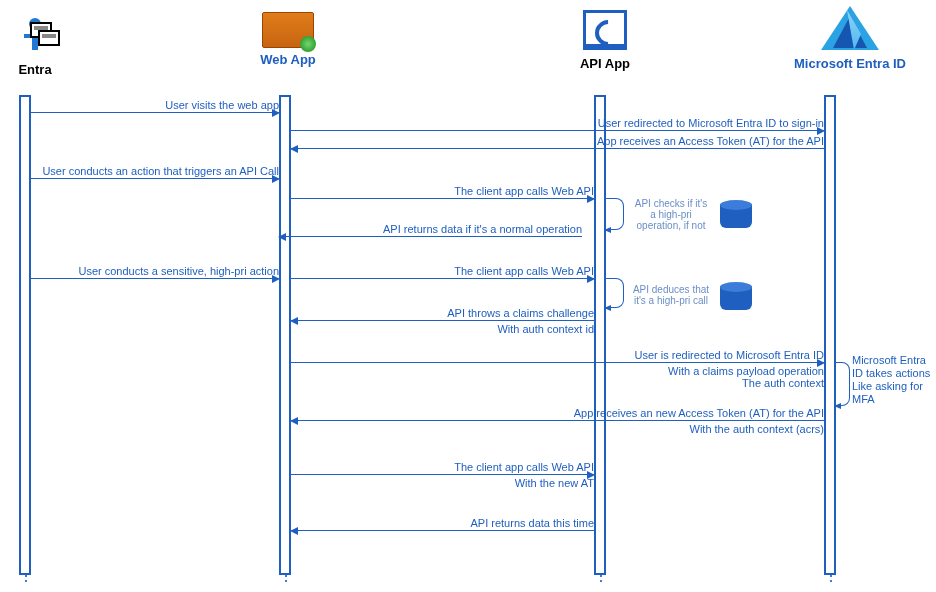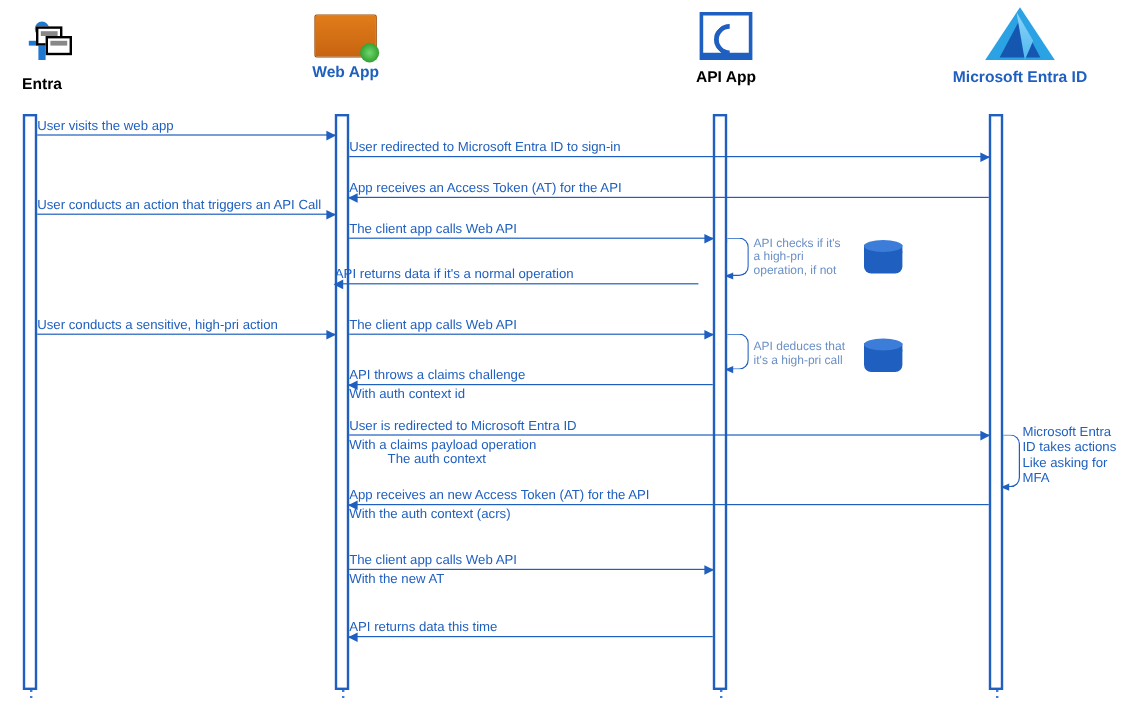--- a/index.html
+++ b/index.html
@@ -13,26 +13,26 @@
 
 
 .lifeline { position: absolute; width: 2px; background: repeating-linear-gradient(#3b7dd8 0 2px, transparent 2px 5px); top: 95px; bottom: 10px; }
 .activation { position: absolute; width: 12px; background: #fff; border: 2px solid #1f5fbf; }
 
 
 .msg { position: absolute; height: 0; border-top: 1.5px solid #1f5fbf; }
 .msg .head { position: absolute; width: 0; height: 0; border-top: 4px solid transparent; border-bottom: 4px solid transparent; top: -4.5px; }
 .msg .head.r { right: -1px; border-left: 8px solid #1f5fbf; }
 .msg .head.l { left: -1px; border-right: 8px solid #1f5fbf; }
-.msg .txt { position: absolute; left: 0; right: 0; bottom: 2px; text-align: left; line-height: 12px; white-space: nowrap; }
+.msg .txt { position: absolute; left: 0; right: 0; bottom: 2px; text-align: right; line-height: 12px; white-space: nowrap; }
 .msg .txt2 { bottom: -14px; }
 .msg .txt3 { bottom: -26px; margin-left: 32px; }
 
 
-.note { position: absolute; font-size: 10px; color: #6a8fc6; line-height: 11px; text-align: left; }
+.note { position: absolute; font-size: 10px; color: #6a8fc6; line-height: 11px; text-align: center; }
 .note2 { position: absolute; font-size: 11px; color: #1f5fbf; line-height: 13px; text-align: left; }
 
 
 .db { position: absolute; width: 32px; height: 28px; }
 .db .body { position: absolute; inset: 4px 0 0 0; background: #1f5fbf; border-radius: 0 0 6px 6px; }
 .db .top { position: absolute; left: 0; right: 0; top: 0; height: 10px; background: #3b7dd8; border-radius: 50%; }
 .db .mid { position: absolute; left: 0; right: 0; top: 5px; height: 10px; border-radius: 50%; background: #1f5fbf; }
 .db .lbl { position: absolute; left: 0; right: 0; top: 10px; text-align: center; color: #fff; font-size: 9px; font-weight: 400; padding-left: 48px; }
 
 
@@ -116,21 +116,21 @@
 <div class="msg" style="left:31px; width:248px; top:112px;">
   <div class="txt">User visits the web app</div>
   <div class="head r"></div>
 </div>
 
 <div class="msg" style="left:291px; width:533px; top:130px;">
   <div class="txt">User redirected to Microsoft Entra ID to sign-in</div>
   <div class="head r"></div>
 </div>
 
-<div class="msg" style="left:291px; width:533px; top:164px;">
+<div class="msg" style="left:291px; width:533px; top:148px;">
   <div class="txt">App receives an Access Token (AT) for the API</div>
   <div class="head l"></div>
 </div>
 
 <div class="msg" style="left:31px; width:248px; top:178px;">
   <div class="txt">User conducts an action that triggers an API Call</div>
   <div class="head r"></div>
 </div>
 
 <div class="msg" style="left:291px; width:303px; top:198px;">

